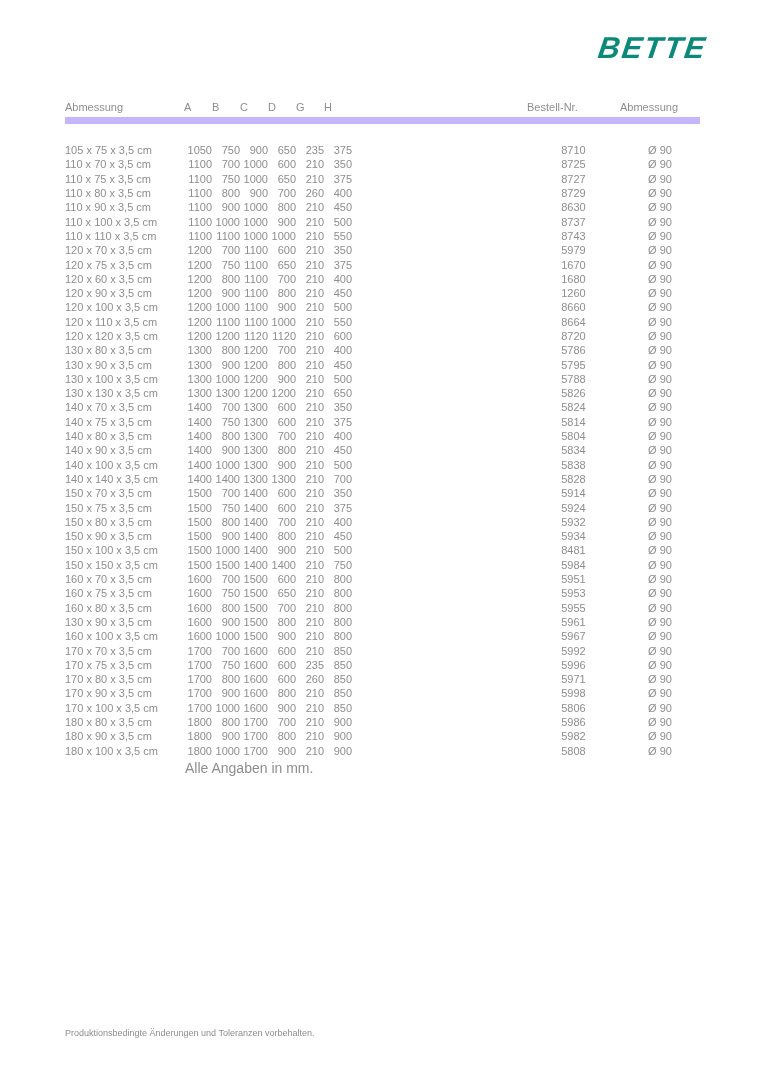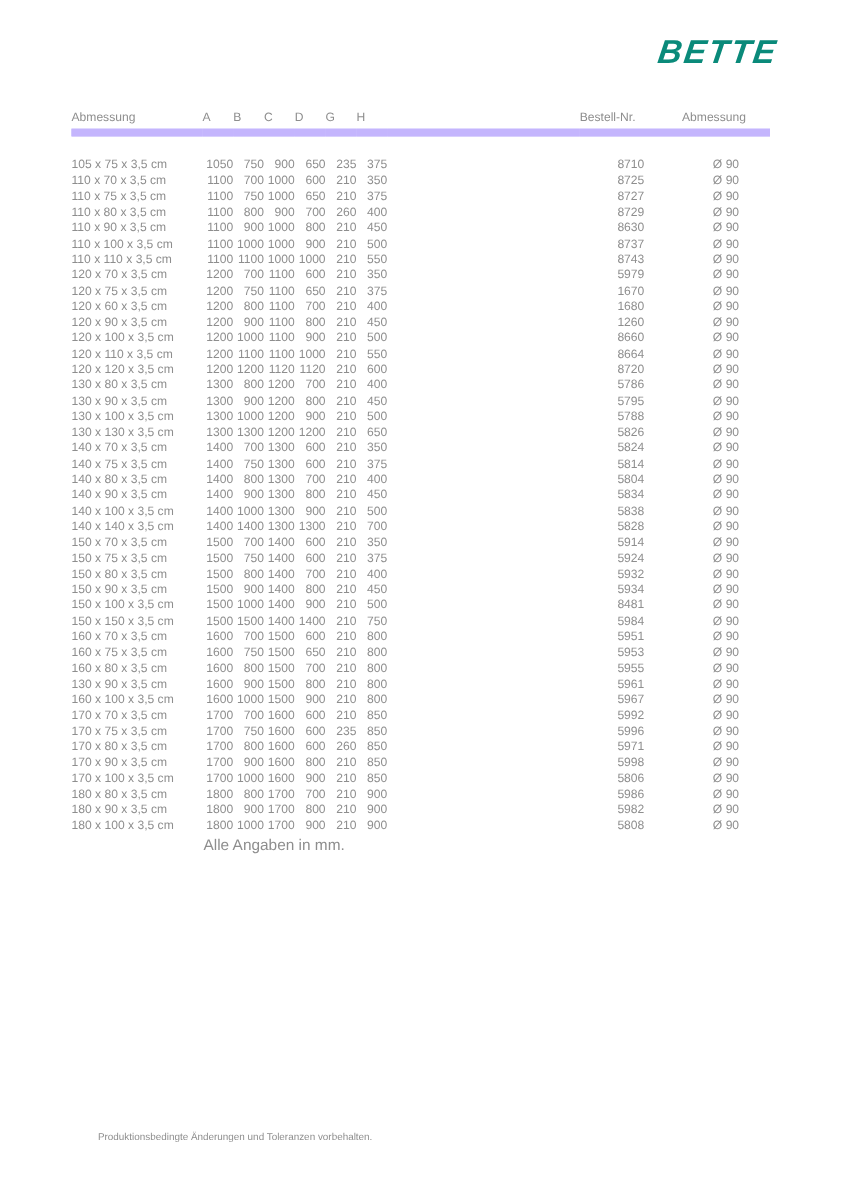--- a/index.html
+++ b/index.html
@@ -60,21 +60,20 @@
     top: 760px;
     font-size: 14px;
     color: #8e8e8e;
   }
   .footer {
     position: absolute;
     left: 65px;
     top: 1028px;
     font-size: 9px;
     color: #8e8e8e;
-    margin-left: 24px;
   }
 </style>
 </head>
 <body>
 
 <div class="page">
 
   <div class="logo" style="color: rgb(10, 138, 122);">BETTE</div>
 
   <table class="spec-table">

